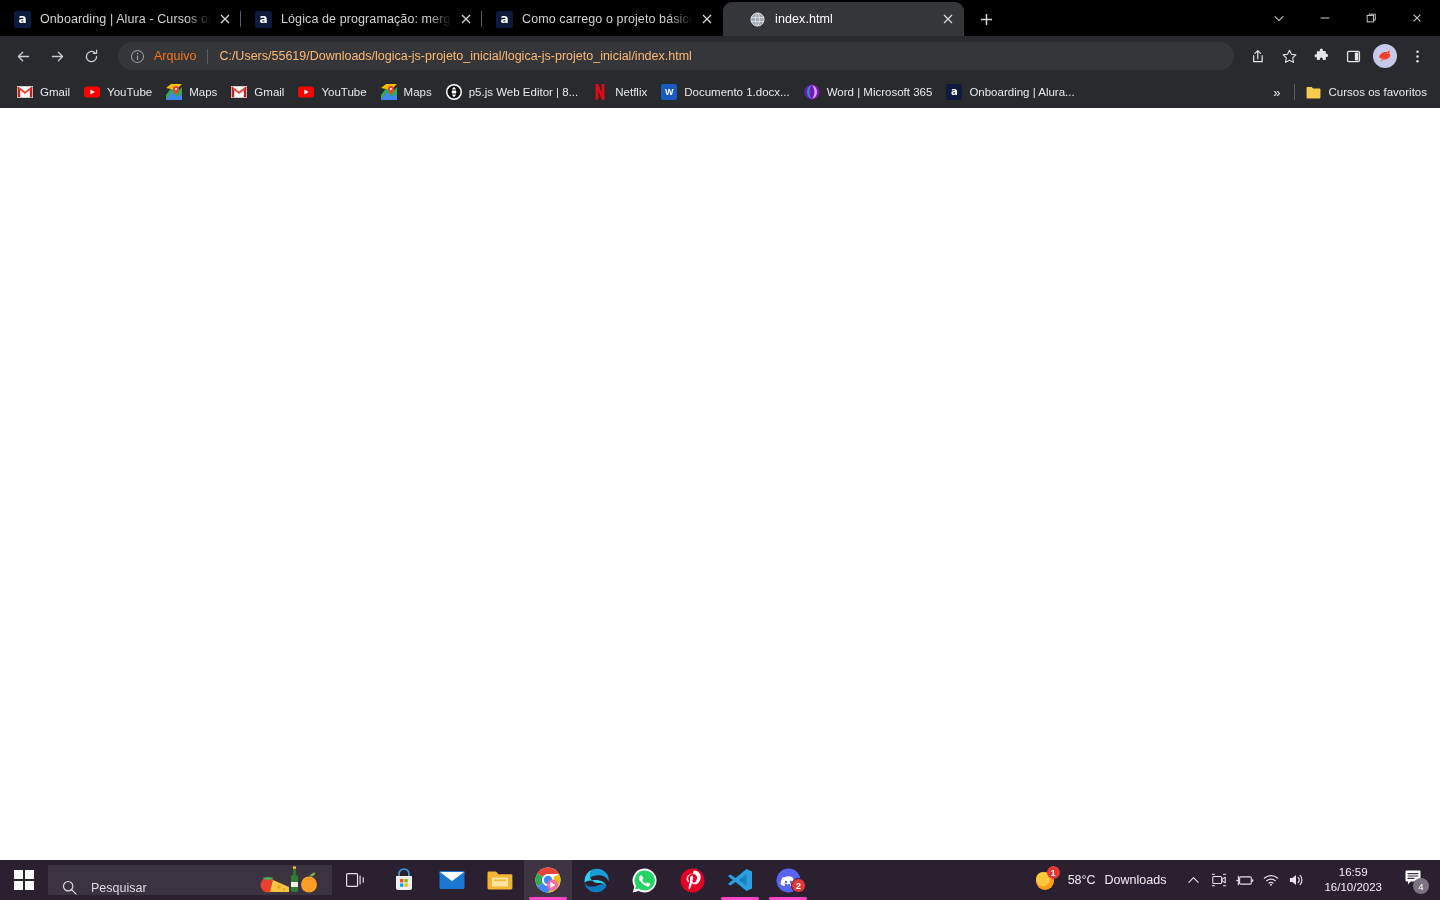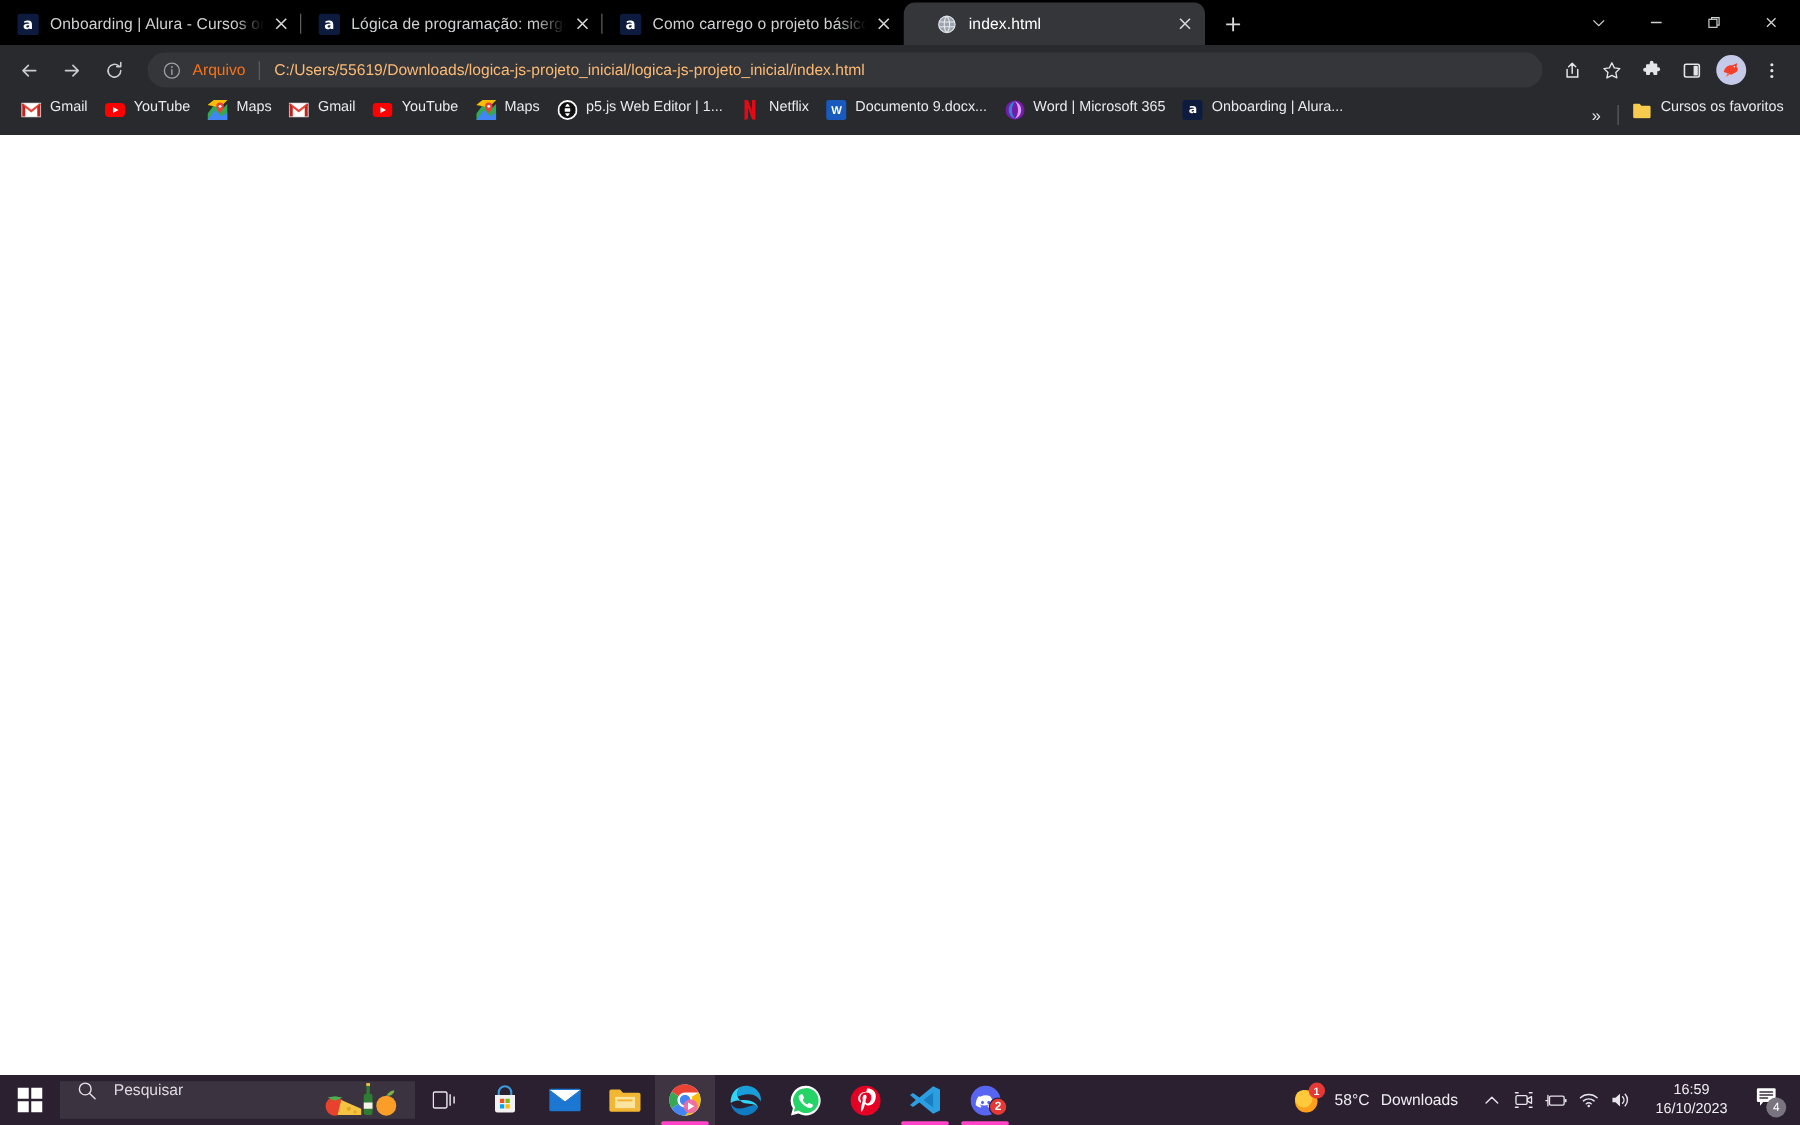--- a/index.html
+++ b/index.html
@@ -182,20 +182,21 @@
     height: 32px;
     flex: 0 0 32px;
     background: #292a2d;
     display: flex;
     align-items: center;
     padding: 0 6px 0 10px;
     position: relative;
   }
   .bm {
     display: flex;
+    align-items: center;
     height: 24px;
     padding: 0 7px;
     border-radius: 4px;
     color: #e8eaed;
     font-size: 11.5px;
     white-space: nowrap;
     flex: 0 0 auto;
   }
   .bm-ico {
     width: 16px; height: 16px;
@@ -239,21 +240,21 @@
   .start {
     width: 48px; height: 40px;
     display: flex; align-items: center; justify-content: center;
     flex: 0 0 48px;
   }
   .searchbox {
     width: 284px;
     height: 30px;
     background: #3b3440;
     display: flex;
-    align-items: flex-start;
+    align-items: flex-end;
     padding-left: 14px;
     position: relative;
     flex: 0 0 284px;
     overflow: hidden;
   }
   .search-ico { color: #e6e2ea; margin-right: 13px; display: flex; flex: 0 0 16px; }
   .search-text { color: #dedae2; font-size: 12.5px; }
   .search-art {
     position: absolute;
     right: 8px; top: 0; bottom: 0;
@@ -576,35 +577,35 @@
     </div>
 
     <div class="bm">
       <span class="bm-ico">
         <svg width="16" height="16" viewBox="0 0 16 16">
           <circle cx="8" cy="8" r="8" fill="#ffffff"></circle>
           <path d="M8 1.5 a6.5 6.5 0 0 0 0 13 a6.5 6.5 0 0 0 0-13 Z M8 3 c3 1.4 3 8.6 0 10 c-3-1.4-3-8.6 0-10 Z" fill="#111111"></path>
           <path d="M1.8 6 H14.2 M1.8 10 H14.2" stroke="#111111" stroke-width="1.1"></path>
         </svg>
       </span>
-      <span>p5.js Web Editor | 1...</span>
+      <span>p5.js Web Editor | 8...</span>
     </div>
 
     <div class="bm">
       <span class="bm-ico">
         <svg width="10" height="16" viewBox="0 0 10 16">
           <path d="M0.6 0 H3.4 L6.6 9.2 V0 H9.4 V16 L6.6 15.4 L3.4 6.2 V15.2 L0.6 16 Z" fill="#e50914"></path>
         </svg>
       </span>
       <span>Netflix</span>
     </div>
 
     <div class="bm">
       <span class="bm-ico" style="background:#185abd;color:#ffffff;font-weight:bold;font-size:9px;">W</span>
-      <span>Documento 9.docx...</span>
+      <span>Documento 1.docx...</span>
     </div>
 
     <div class="bm">
       <span class="bm-ico">
         <svg width="16" height="16" viewBox="0 0 16 16">
           <circle cx="8" cy="8" r="7.6" fill="#7719aa"></circle>
           <path d="M8 1 C11 2 13 4.6 13 8 C13 11.4 11 14 8 15 C9.6 13 10.4 10.8 10.4 8 C10.4 5.2 9.6 3 8 1 Z" fill="#d6a0ff"></path>
           <path d="M8 1 C5 2 3 4.6 3 8 C3 11.4 5 14 8 15 C6.4 13 5.6 10.8 5.6 8 C5.6 5.2 6.4 3 8 1 Z" fill="#2b88d8"></path>
         </svg>
       </span>

